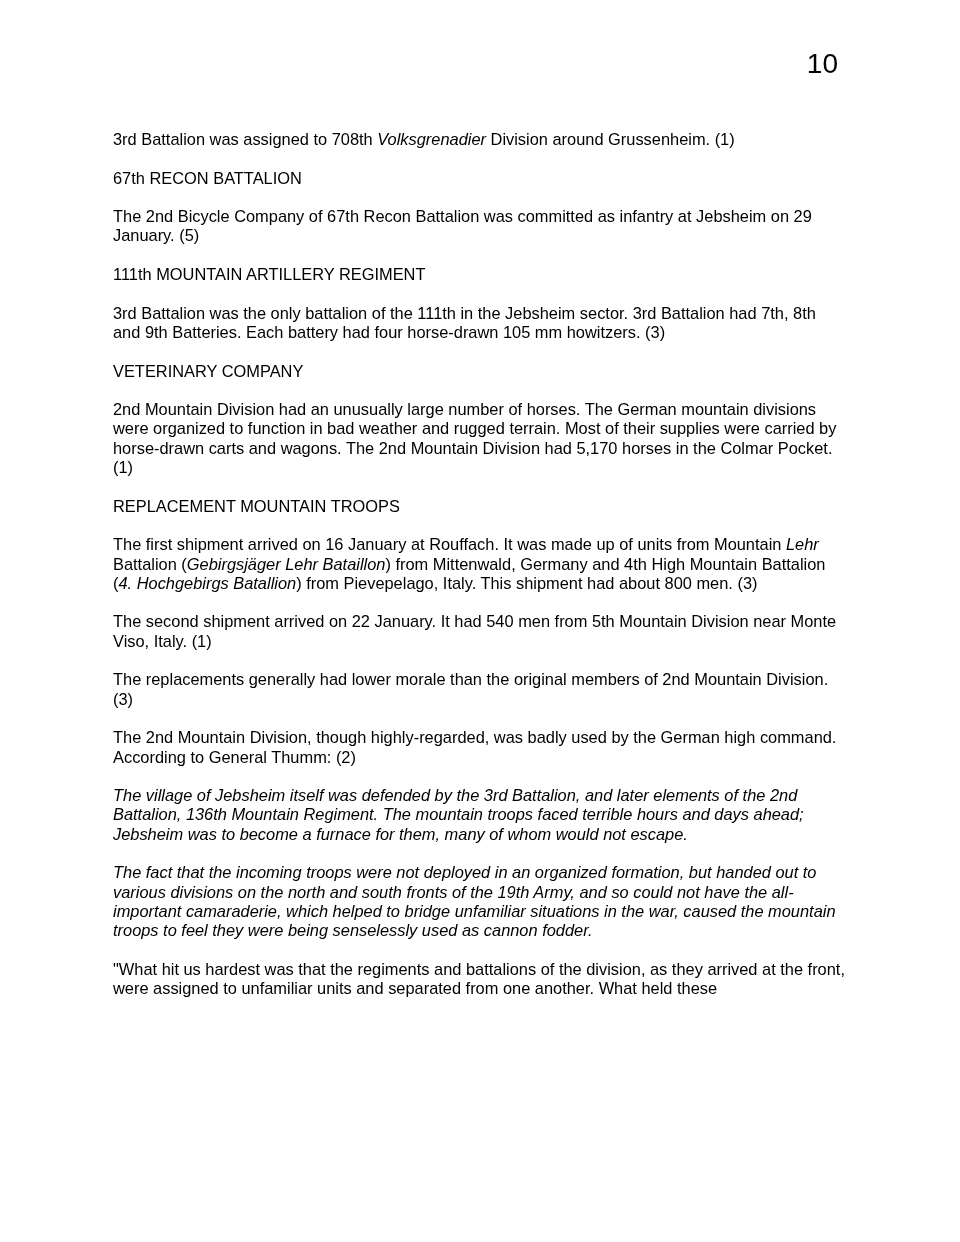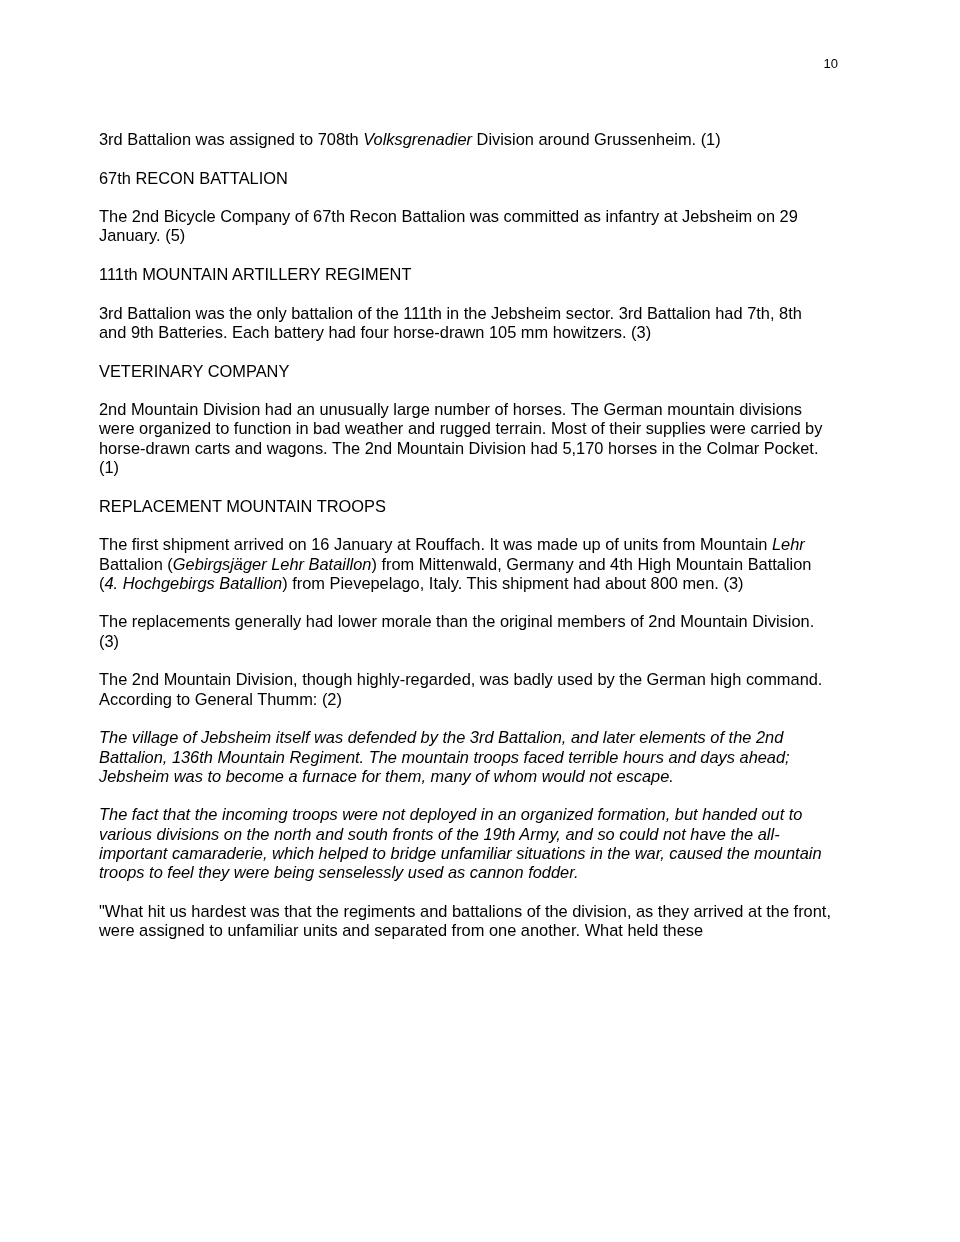--- a/index.html
+++ b/index.html
@@ -15,28 +15,28 @@
     color: #000000;
     font-family: "Liberation Sans", "DejaVu Sans", sans-serif;
     overflow: hidden;
   }
   .page-number {
     position: absolute;
     top: 53px;
     left: 738px;
     width: 100px;
     text-align: right;
-    font-size: 13px;
+    font-size: 28px;
     line-height: 21px;
     color: #000000;
   }
   .content {
     position: absolute;
     top: 130px;
-    left: 99px;
+    left: 113px;
     width: 732px;
     font-size: 16.4px;
     line-height: 19.3px;
     letter-spacing: 0;
     color: #000000;
   }
   .content p.block {
     margin: 0 0 19.3px 0;
     padding: 0;
   }
@@ -51,19 +51,20 @@
   <div class="content">
       <p class="block paragraph"><span class="run">3rd Battalion was assigned to 708th </span><span class="run italic">Volksgrenadier</span><span class="run"> Division around Grussenheim. (1)</span></p>
       <p class="block heading"><span class="run">67th RECON BATTALION</span></p>
       <p class="block paragraph"><span class="run">The 2nd Bicycle Company of 67th Recon Battalion was committed as infantry at Jebsheim on 29 January. (5)</span></p>
       <p class="block heading"><span class="run">111th MOUNTAIN ARTILLERY REGIMENT</span></p>
       <p class="block paragraph"><span class="run">3rd Battalion was the only battalion of the 111th in the Jebsheim sector. 3rd Battalion had 7th, 8th and 9th Batteries. Each battery had four horse-drawn 105 mm howitzers. (3)</span></p>
       <p class="block heading"><span class="run">VETERINARY COMPANY</span></p>
       <p class="block paragraph"><span class="run">2nd Mountain Division had an unusually large number of horses. The German mountain divisions were organized to function in bad weather and rugged terrain. Most of their supplies were carried by horse-drawn carts and wagons. The 2nd Mountain Division had 5,170 horses in the Colmar Pocket. (1)</span></p>
       <p class="block heading"><span class="run">REPLACEMENT MOUNTAIN TROOPS</span></p>
       <p class="block paragraph"><span class="run">The first shipment arrived on 16 January at Rouffach. It was made up of units from Mountain </span><span class="run italic">Lehr</span><span class="run"> Battalion (</span><span class="run italic">Gebirgsjäger Lehr Bataillon</span><span class="run">) from Mittenwald, Germany and 4th High Mountain Battalion (</span><span class="run italic">4. Hochgebirgs Batallion</span><span class="run">) from Pievepelago, Italy. This shipment had about 800 men. (3)</span></p>
+      <p class="block paragraph"><span class="run">The second shipment arrived on 22 January. It had 540 men from 5th Mountain Division near Monte Viso, Italy. (1)</span></p>
       <p class="block paragraph"><span class="run">The replacements generally had lower morale than the original members of 2nd Mountain Division. (3)</span></p>
       <p class="block paragraph"><span class="run">The 2nd Mountain Division, though highly-regarded, was badly used by the German high command. According to General Thumm: (2)</span></p>
       <p class="block paragraph"><span class="run italic">The village of Jebsheim itself was defended by the 3rd Battalion, and later elements of the 2nd Battalion, 136th Mountain Regiment. The mountain troops faced terrible hours and days ahead; Jebsheim was to become a furnace for them, many of whom would not escape.</span></p>
       <p class="block paragraph"><span class="run italic">The fact that the incoming troops were not deployed in an organized formation, but handed out to various divisions on the north and south fronts of the 19th Army, and so could not have the all-important camaraderie, which helped to bridge unfamiliar situations in the war, caused the mountain troops to feel they were being senselessly used as cannon fodder.</span></p>
       <p class="block paragraph"><span class="run">"What hit us hardest was that the regiments and battalions of the division, as they arrived at the front, were assigned to unfamiliar units and separated from one another. What held these</span></p>
     </div>
 </div>
 
 </body></html>

